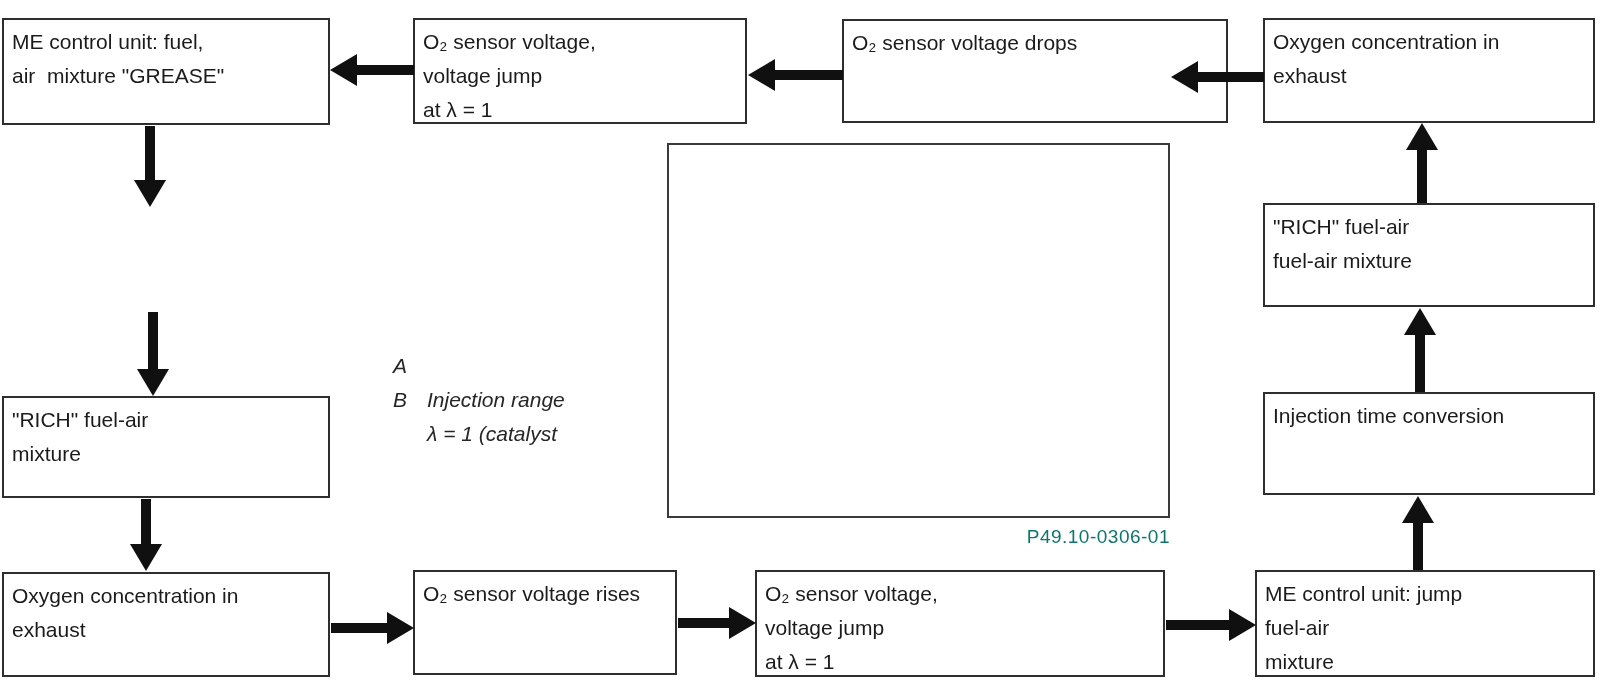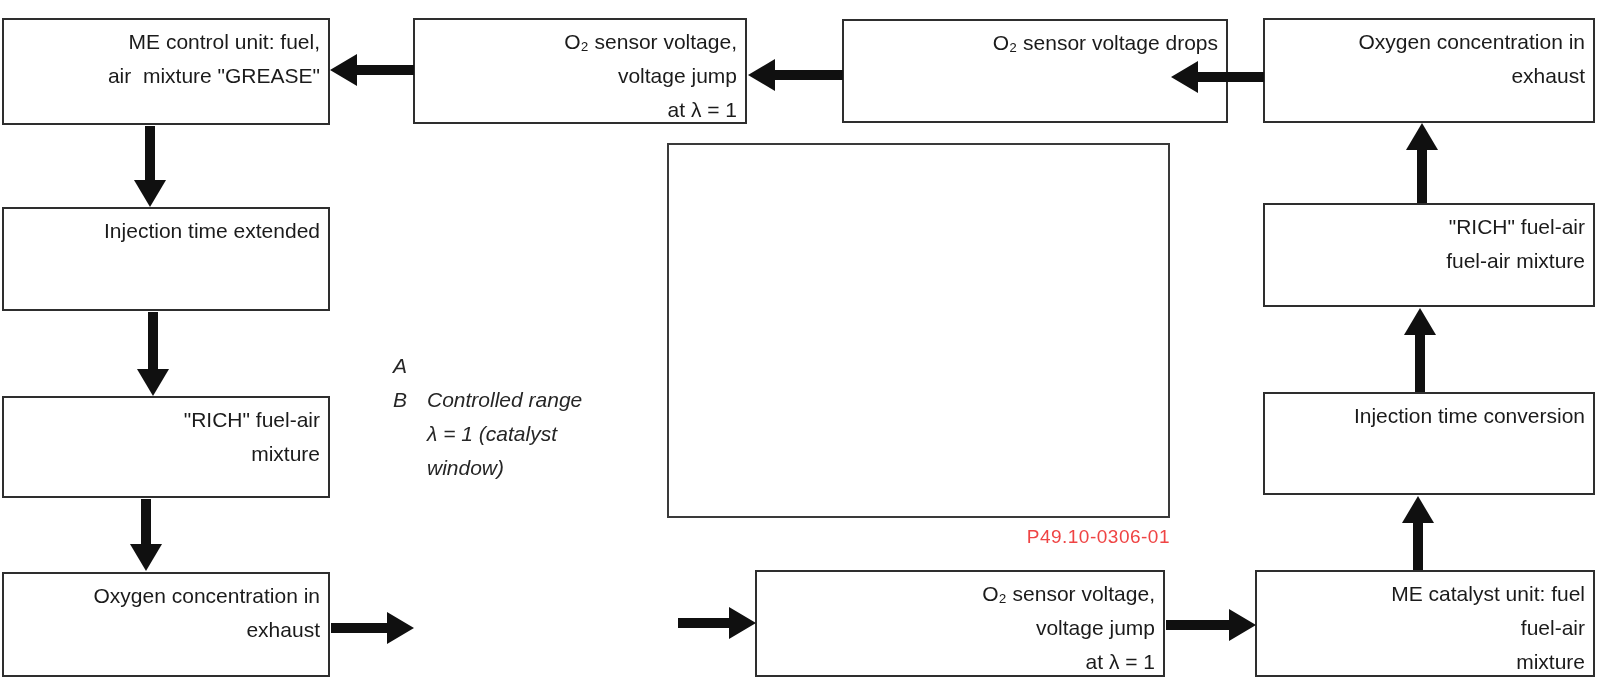--- a/index.html
+++ b/index.html
@@ -6,26 +6,26 @@
   body{
     width:1600px;height:683px;position:relative;overflow:hidden;
     font-family:"Liberation Sans","DejaVu Sans",sans-serif;
     color:#1b1b1b;
   }
   .stage{position:absolute;left:0;top:0;width:1600px;height:683px;}
   .box{
     position:absolute;background:#ffffff;border:2px solid #2e2e2e;
     box-sizing:border-box;padding:5px 8px;font-size:21px;line-height:34px;
   }
-  .bl{white-space:pre-wrap;text-align:right;}
+  .bl{white-space:pre-wrap;}
   .panel{
     position:absolute;background:#ffffff;border:2px solid #3a3a3a;box-sizing:border-box;
   }
   .caption{
-    position:absolute;font-size:19px;color:#ef4444;letter-spacing:0.5px;
+    position:absolute;font-size:19px;color:#0f766e;letter-spacing:0.5px;
   }
   .legend{
     position:absolute;font-style:italic;font-size:21px;line-height:34px;color:#262626;
   }
   .legend-item{display:flex;}
   .legend-key{width:34px;flex:0 0 34px;}
   .arrow{position:absolute;}
   .arrow .shaft{position:absolute;background:#101010;display:block;}
   .arrow .head{position:absolute;width:0;height:0;display:block;}
   .arrow.h .shaft{top:50%;height:10px;margin-top:-5px;}
@@ -61,43 +61,43 @@
 
   <div class="box" style="left:842px;top:19px;width:386px;height:104px">
     <div class="bl">O₂ sensor voltage drops</div>
   </div>
 
   <div class="box" style="left:1263px;top:18px;width:332px;height:105px">
     <div class="bl">Oxygen concentration in</div>
     <div class="bl">exhaust</div>
   </div>
 
-  <div class="box" style="left:2px;top:207px;width:328px;height:104px">
-    <div class="bl">Injection time extended</div>
-  </div>
 
   <div class="box" style="left:2px;top:396px;width:328px;height:102px">
     <div class="bl">"RICH" fuel-air</div>
     <div class="bl">mixture</div>
   </div>
 
   <div class="box" style="left:2px;top:572px;width:328px;height:105px">
     <div class="bl">Oxygen concentration in</div>
     <div class="bl">exhaust</div>
   </div>
 
+  <div class="box" style="left:413px;top:570px;width:264px;height:105px">
+    <div class="bl">O₂ sensor voltage rises</div>
+  </div>
 
   <div class="box" style="left:755px;top:570px;width:410px;height:107px">
     <div class="bl">O₂ sensor voltage,</div>
     <div class="bl">voltage jump</div>
     <div class="bl">at λ = 1</div>
   </div>
 
   <div class="box" style="left:1255px;top:570px;width:340px;height:107px">
-    <div class="bl">ME catalyst unit: fuel</div>
+    <div class="bl">ME control unit: jump</div>
     <div class="bl">fuel-air</div>
     <div class="bl">mixture</div>
   </div>
 
   <div class="box" style="left:1263px;top:392px;width:332px;height:103px">
     <div class="bl">Injection time conversion</div>
   </div>
 
   <div class="box" style="left:1263px;top:203px;width:332px;height:104px">
     <div class="bl">"RICH" fuel-air</div>
@@ -107,23 +107,22 @@
   <div class="panel" style="left:667px;top:143px;width:503px;height:375px"></div>
   <div class="caption" style="left:960px;top:526px;width:210px;text-align:right">P49.10-0306-01</div>
 
   <div class="legend" style="left:393px;top:349px;width:270px">
     <div class="legend-item">
       <span class="legend-key">A</span>
     </div>
     <div class="legend-item">
       <span class="legend-key">B</span>
       <span class="legend-lines">
-        <div>Controlled range</div>
+        <div>Injection range</div>
         <div>λ = 1 (catalyst</div>
-        <div>window)</div>
       </span>
     </div>
   </div>
 
   <div class="arrow h left" style="left:330px;top:53px;width:84px;height:34px">
     <span class="shaft"></span>
     <span class="head"></span>
   </div>
   <div class="arrow h left" style="left:748px;top:58px;width:95px;height:34px">
     <span class="shaft"></span>

